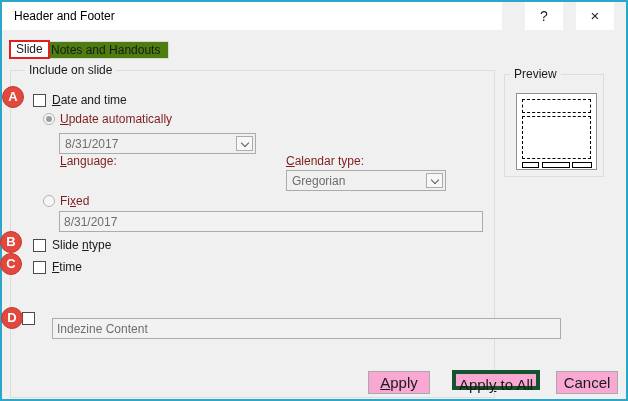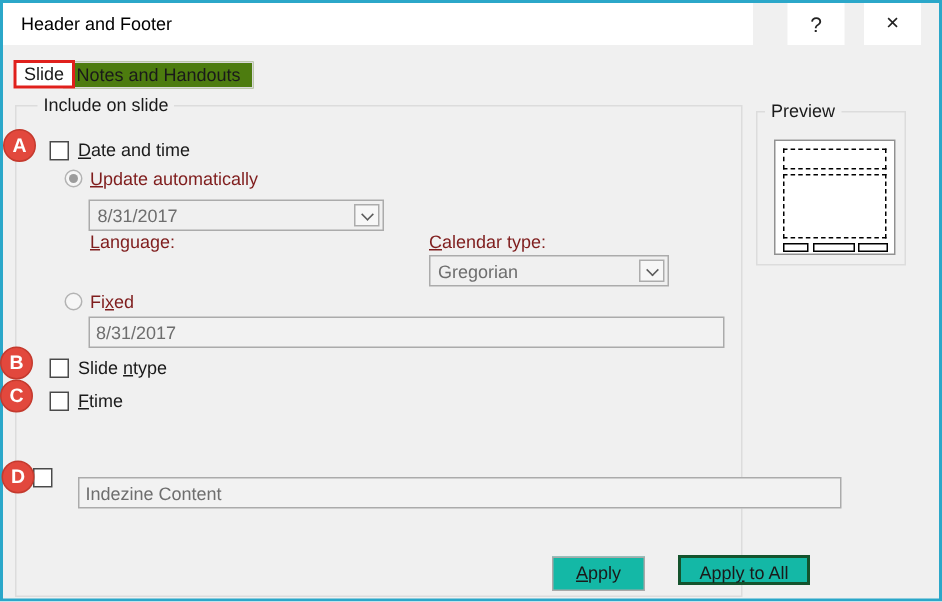--- a/index.html
+++ b/index.html
@@ -52,23 +52,23 @@
          border-right:1px solid #5A5A5A; border-bottom:1px solid #5A5A5A;
          transform:translate(-50%,-68%) rotate(45deg); }
 
   .txt{ position:absolute; height:21px; border:1px solid #ABABAB; background:#F2F2F2;
         color:#6E6E6E; font-family:inherit; font-size:12px; padding:0 4px; }
 
   .annot{ position:absolute; width:22px; height:22px; border-radius:50%; background:#E2483D;
           border:1px solid #C43A2E; color:#fff; font-weight:bold; font-size:13px;
           text-align:center; line-height:20px; z-index:5; }
 
-  .btn-push{ position:absolute; height:23px; background:#14b8a6; border:1px solid #A9A9A9;
-             text-align:center; line-height:21px; font-size:12px; color:#1A1A1A; cursor:default; }
-  .btn-default{ border:2px solid #14532d; height:20px; line-height:21px; }
+  .btn-push{ position:absolute; height:23px; background:#f9a8d4; border:1px solid #A9A9A9;
+             text-align:center; line-height:21px; font-size:15px; color:#1A1A1A; cursor:default; }
+  .btn-default{ border:4px solid #14532d; height:20px; line-height:21px; }
 </style>
 </head>
 <body>
 
 <div class="dialog">
 
   <div class="titlebar">
     <span class="title">Header and Footer</span>
   </div>
   <div class="cap-btn cap-help">
@@ -133,14 +133,15 @@
 
   <span class="checkbox" style="left:22px; top:312px;"></span>
 
   <div class="annot" style="left:2px; top:86px;">A</div>
   <div class="annot" style="left:0px; top:231px;">B</div>
   <div class="annot" style="left:0px; top:253px;">C</div>
   <div class="annot" style="left:1px; top:307px;">D</div>
 
   <div class="btn-push" style="left:368px; top:371px; width:62px;"><span></span><span class="accel">A</span><span>pply</span></div>
   <div class="btn-push btn-default" style="left:452px; top:370px; width:88px;"><span>Appl</span><span class="accel">y</span><span> to All</span></div>
+  <div class="btn-push" style="left:556px; top:371px; width:62px;"><span>Cancel</span><span class="accel"></span><span></span></div>
 
 </div>
 
 </body></html>

